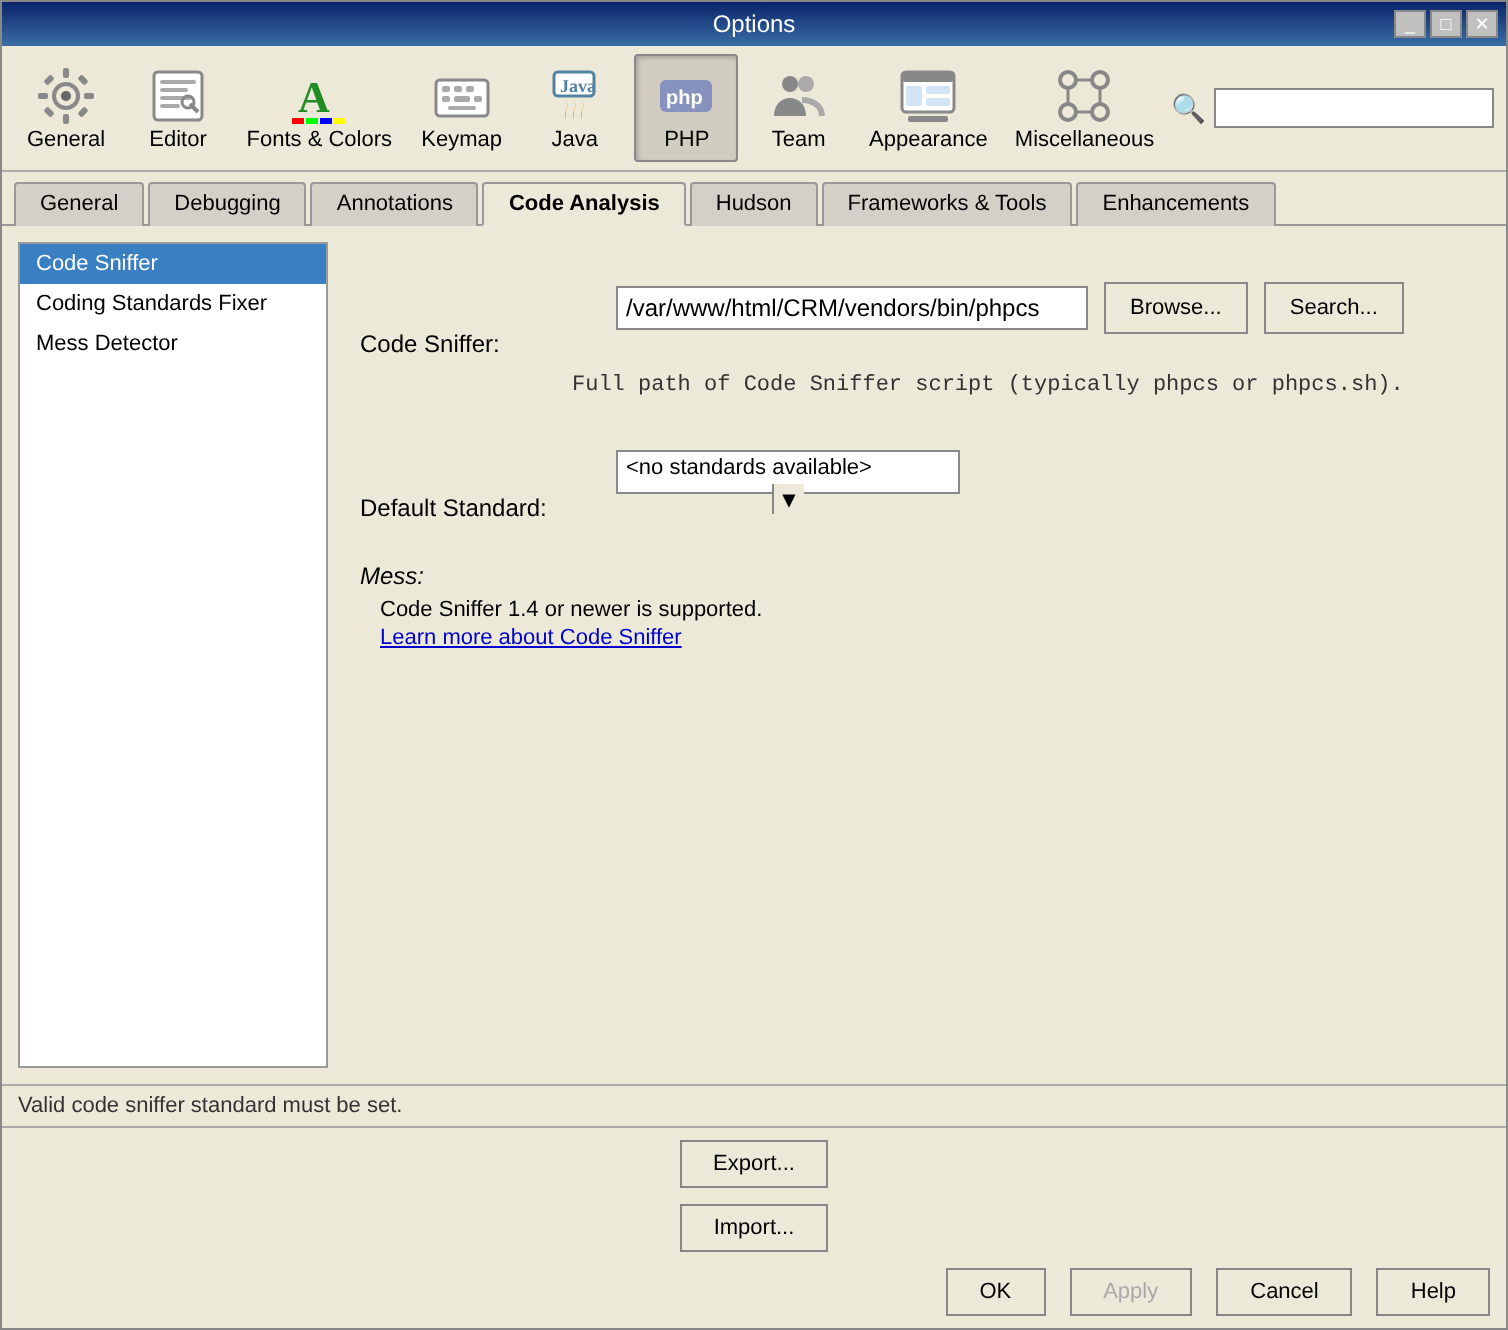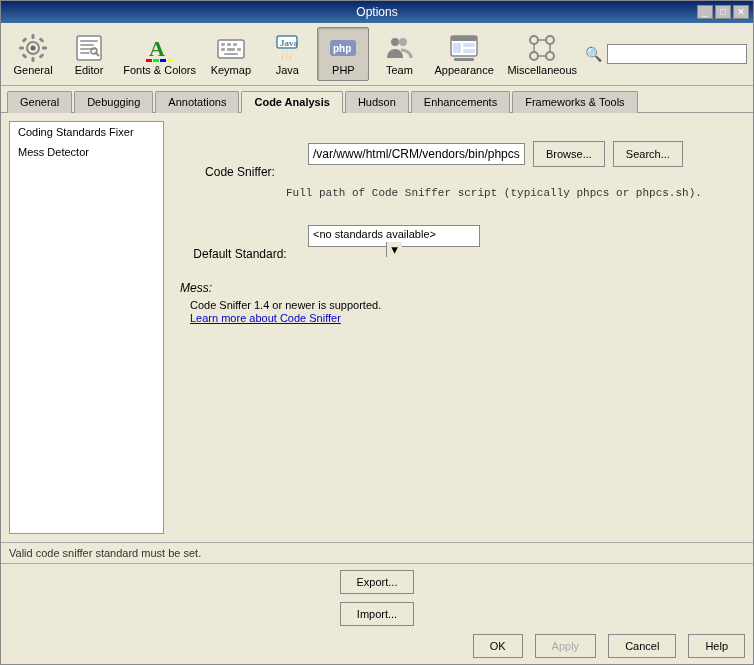--- a/index.html
+++ b/index.html
@@ -158,21 +158,21 @@
       padding: 8px;
     }
     .field-row {
       display: flex;
       align-items: center;
       gap: 8px;
     }
     .field-label {
       font-size: 12px;
       min-width: 120px;
-      text-align: center;
+      text-align: left;
       margin-top: 36px;
     }
     .field-input {
       width: 240px;
       height: 22px;
       border: 1px solid #888;
       padding: 2px 4px;
       background: white;
       font-size: 12px;
     }
@@ -406,43 +406,46 @@
     <div class="tab">
       <span>Annotations</span>
     </div>
     <div class="tab active">
       <span>Code Analysis</span>
     </div>
     <div class="tab">
       <span>Hudson</span>
     </div>
     <div class="tab">
+      <span>Frameworks &amp; Tools</span>
+    </div>
+    <div class="tab">
       <span>Enhancements</span>
     </div>
-    <div class="tab">
-      <span>Frameworks &amp; Tools</span>
-    </div>
   </div>
 
   <div class="content-area">
 
     <div class="left-panel">
+      <div class="left-panel-item active">
+        <span>Code Sniffer</span>
+      </div>
       <div class="left-panel-item">
         <span>Coding Standards Fixer</span>
       </div>
       <div class="left-panel-item">
         <span>Mess Detector</span>
       </div>
     </div>
 
     <div class="right-panel">
 
       <div class="field-row">
         <label class="field-label">Code Sniffer:</label>
-        <input type="text" class="field-input" value="/var/www/html/CRM/vendors/bin/phpcs" style="width: 217px;">
+        <input type="text" class="field-input" value="/var/www/html/CRM/vendors/bin/phpcs" style="width: 236px;">
         <button class="field-btn">Browse...</button>
         <button class="field-btn">Search...</button>
       </div>
 
       <div class="field-desc">Full path of Code Sniffer script (typically phpcs or phpcs.sh).</div>
 
       <div class="field-row" style="margin-top:4px;">
         <label class="field-label">Default Standard:</label>
         <div style="display:flex;align-items:center;border:1px solid #888;background:white;height:22px;flex-direction:column;">
           <input type="text" style="border: none; outline: none; padding: 2px 4px; width: 170px; font-size: 11px; background: white;" value="&lt;no standards available&gt;" readonly="">

